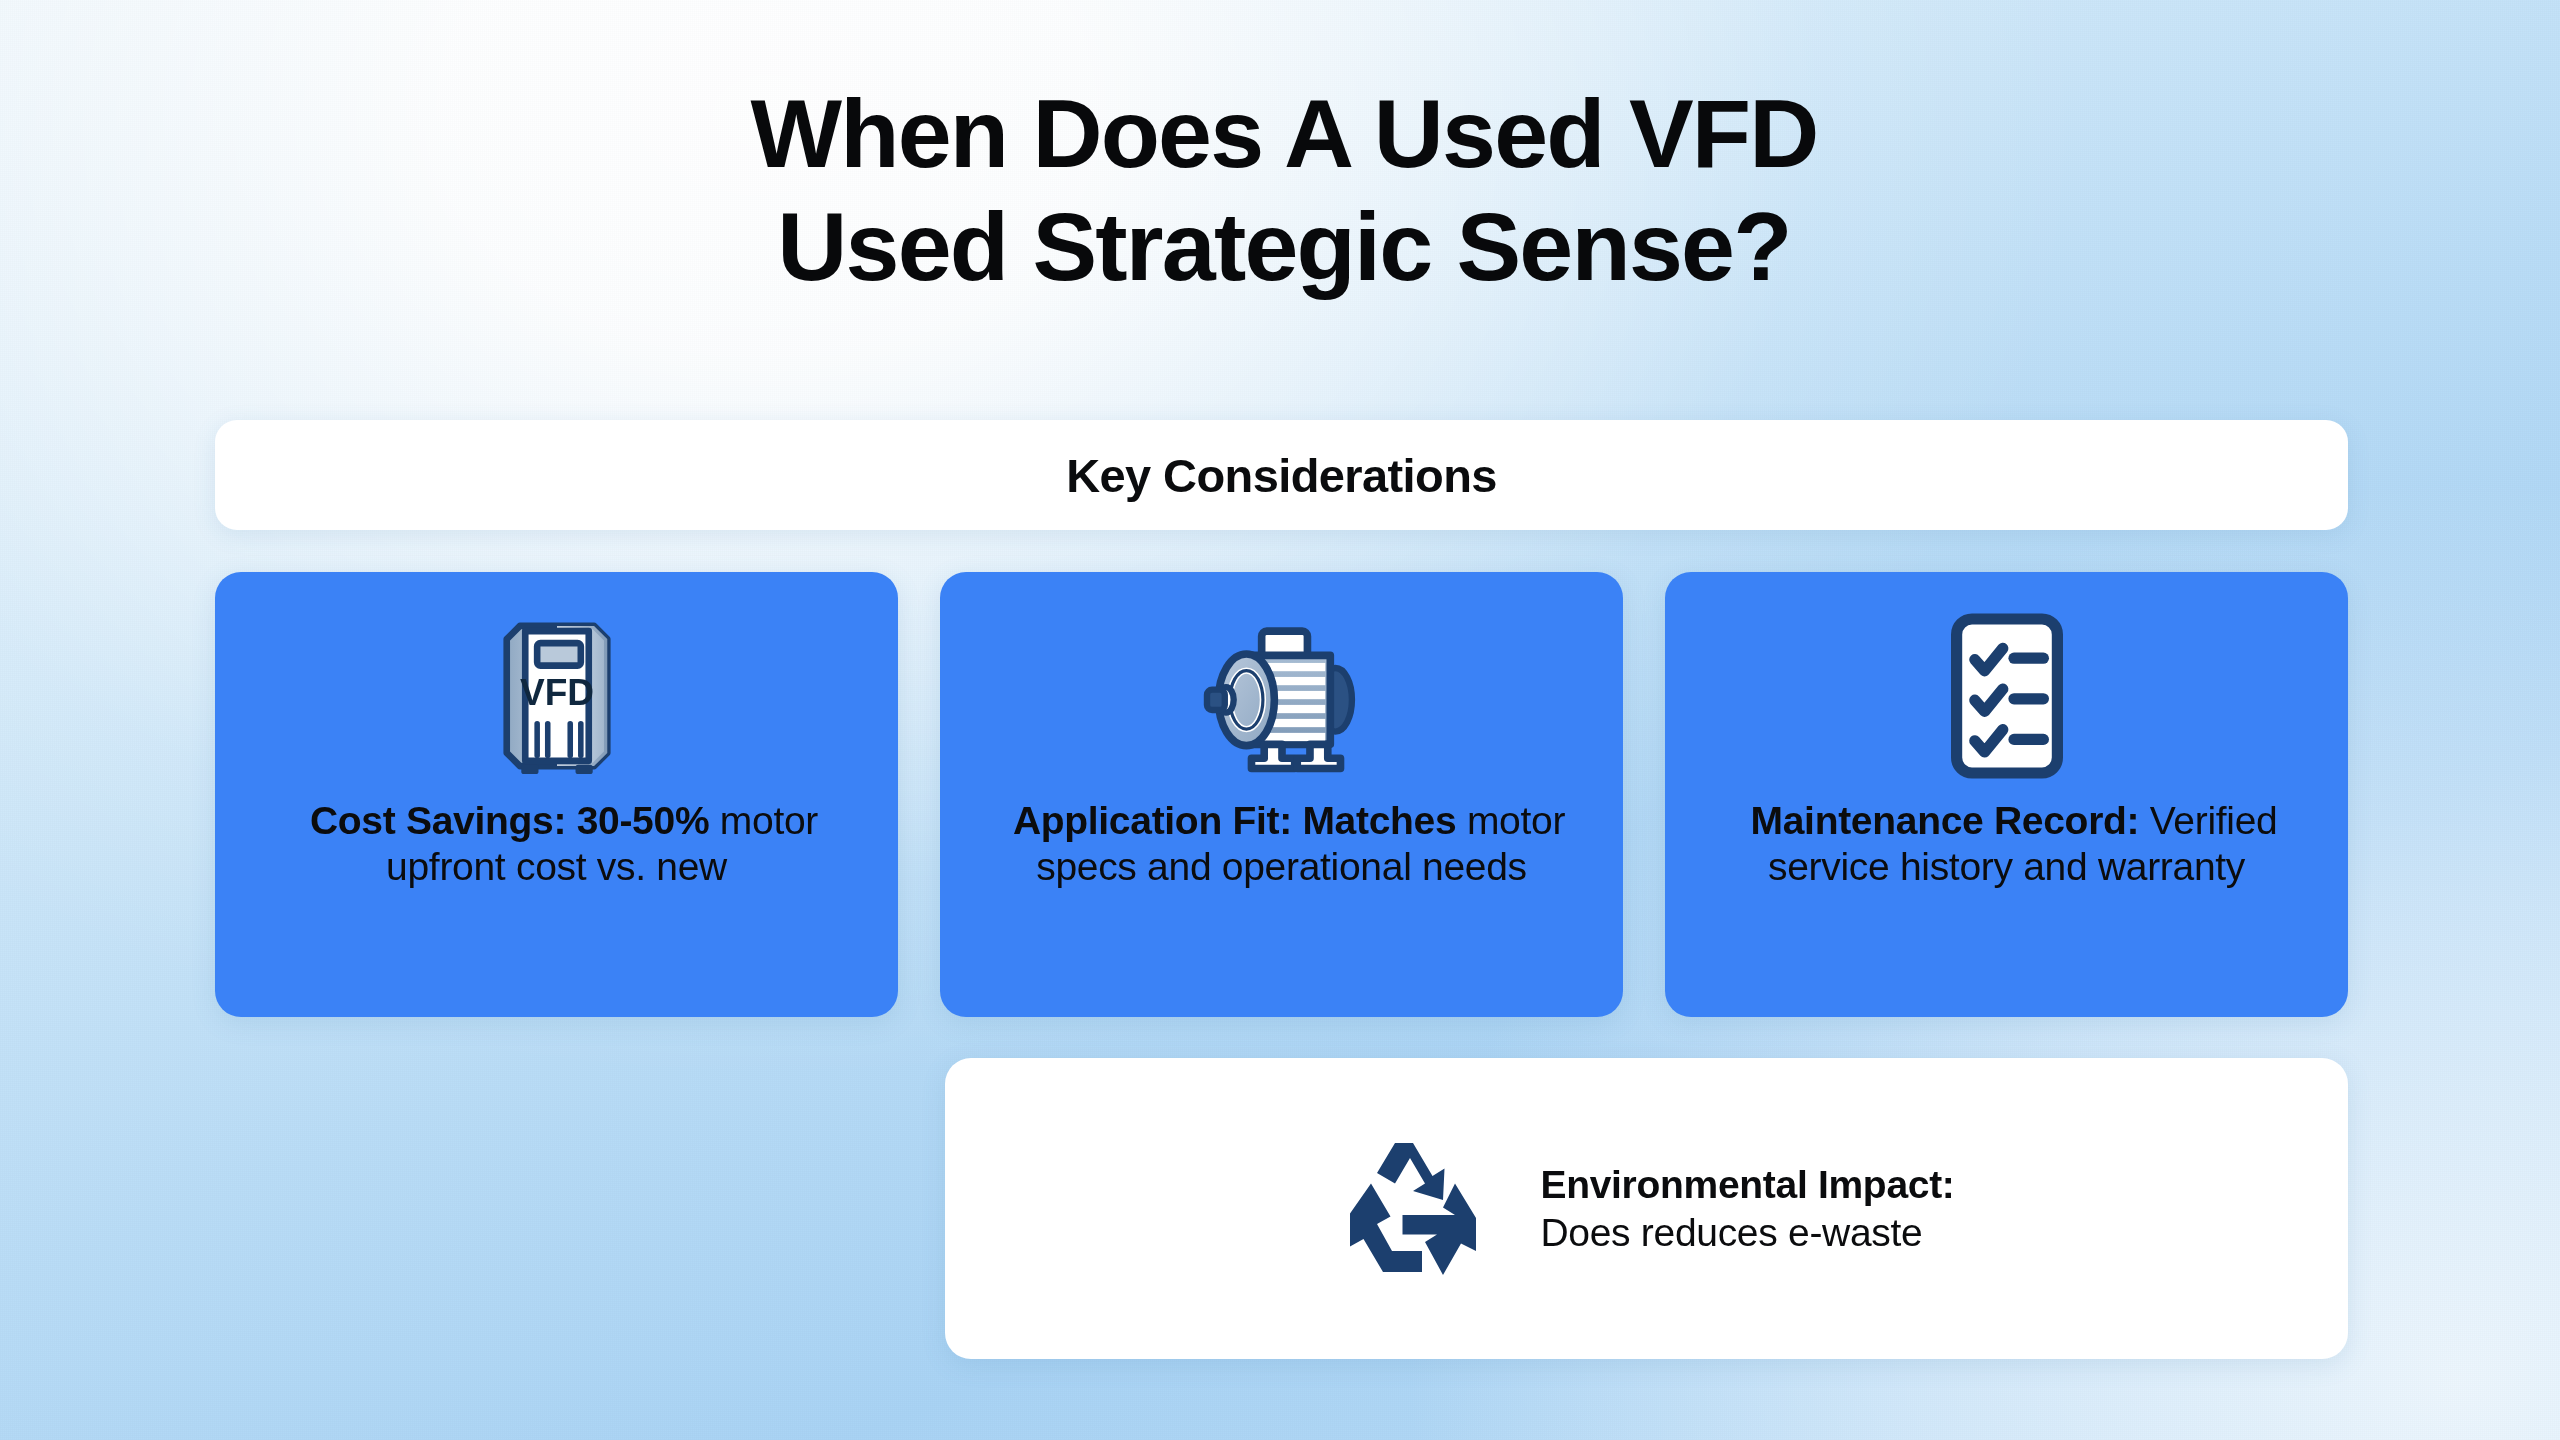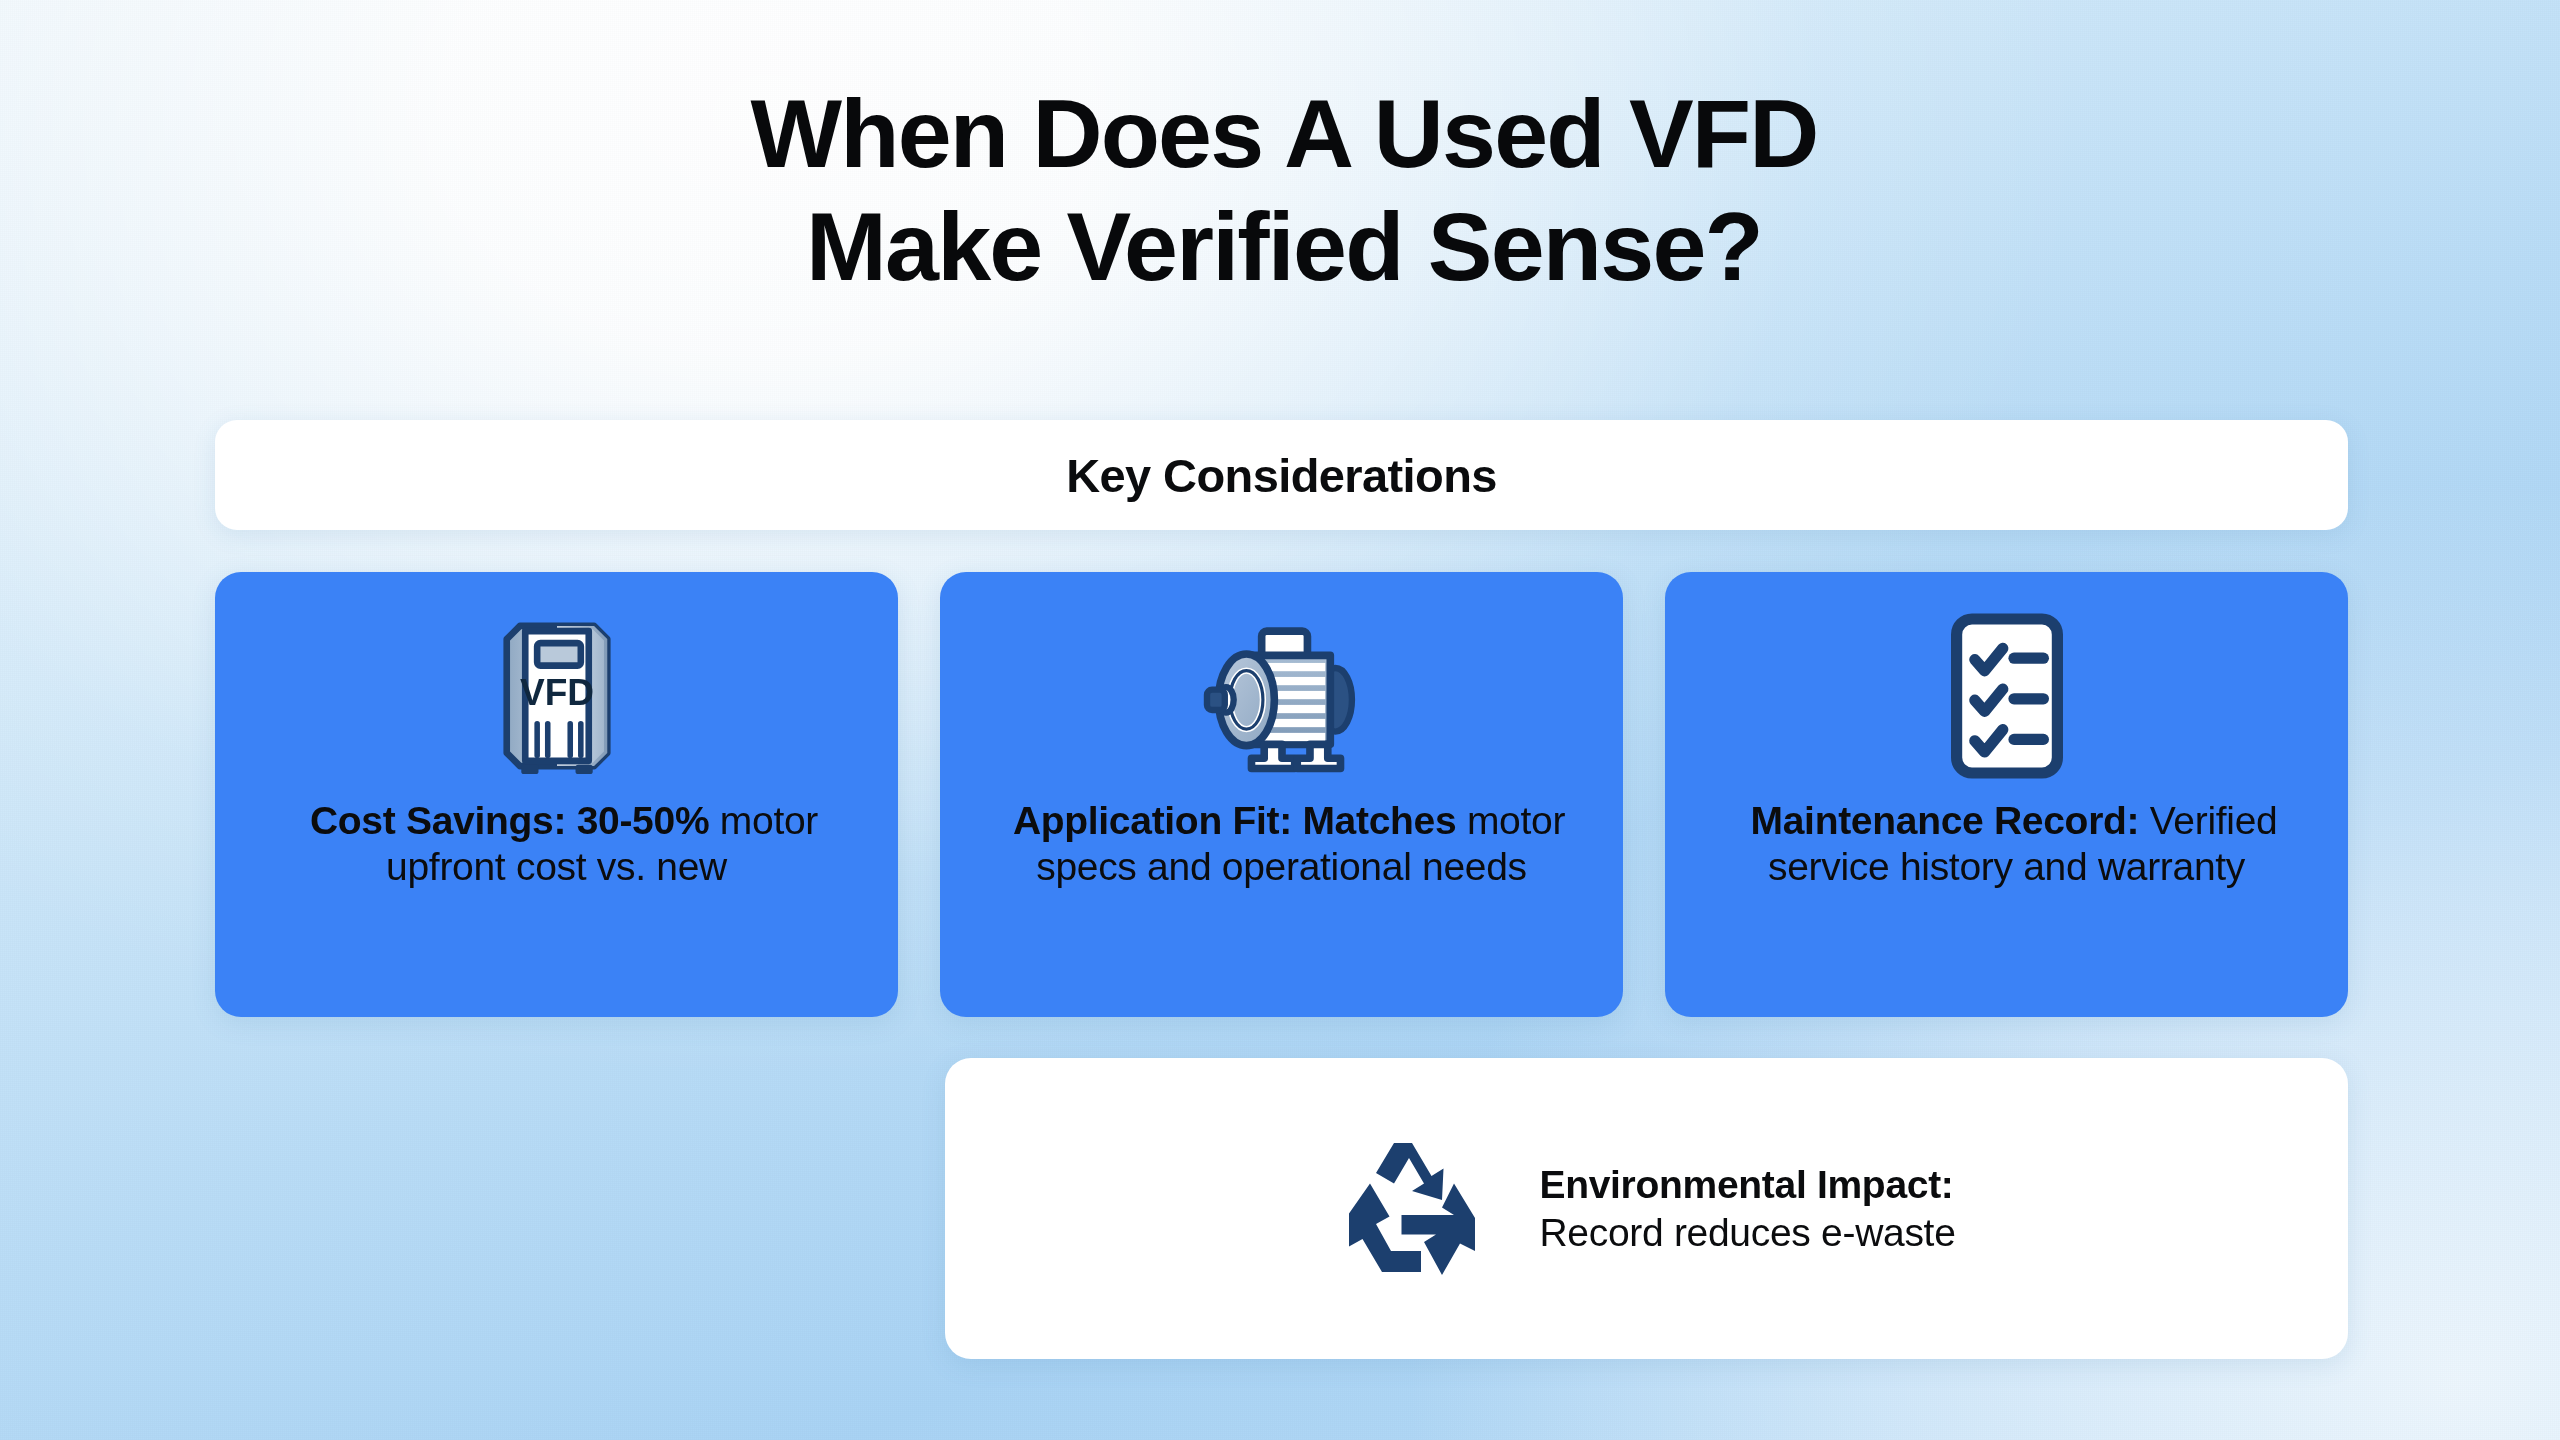--- a/index.html
+++ b/index.html
@@ -170,21 +170,21 @@
   svg { display: block; overflow: visible; }
 </style>
 </head>
 <body>
 
 <div id="bg-layer"></div>
 <div id="noise-layer"></div>
 
 <div id="title-block">
   <div class="title-line">When Does A Used VFD</div>
-  <div class="title-line">Make Verified Sense?</div>
+  <div class="title-line">Used Strategic Sense?</div>
 </div>
 
 <div id="banner-card">
   <span id="banner-title">Key Considerations</span>
 </div>
 
 <div id="cards-row">
 
   <div class="feature-card">
     <div class="card-icon">
@@ -308,15 +308,15 @@
         <path d="M50 6 L63 28 L71 23 L70 44 L50 38 L58 33 L48 16 L38 33 L26 26 L38 6 Z"></path>
 
         <path d="M22 33 L35 55 L26 60 L36 78 L56 78 L56 92 L30 92 L17 70 L8 75 L8 53 Z"></path>
 
         <path d="M78 33 L92 56 L92 78 L82 73 L70 94 L58 72 L66 67 L43 67 L43 54 L78 54 L70 49 Z"></path>
       </g>
     </svg>
   </div>
   <div id="bottom-text">
     <div class="lead">Environmental Impact:</div>
-    <div>Record reduces e-waste</div>
+    <div>Does reduces e-waste</div>
   </div>
 </div>
 
 </body></html>

